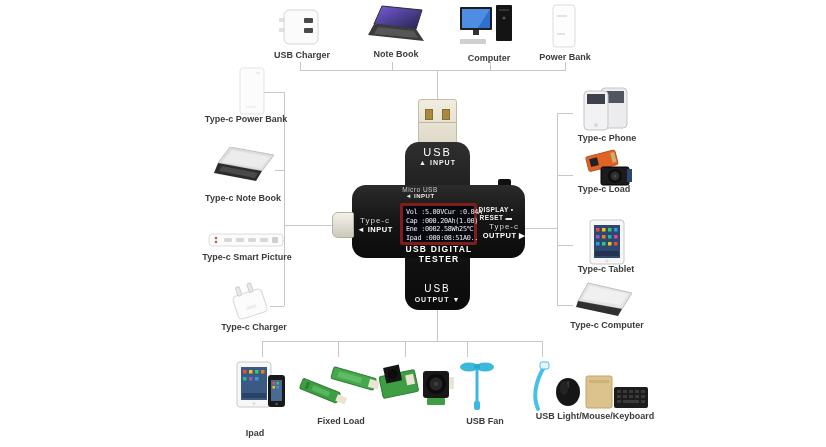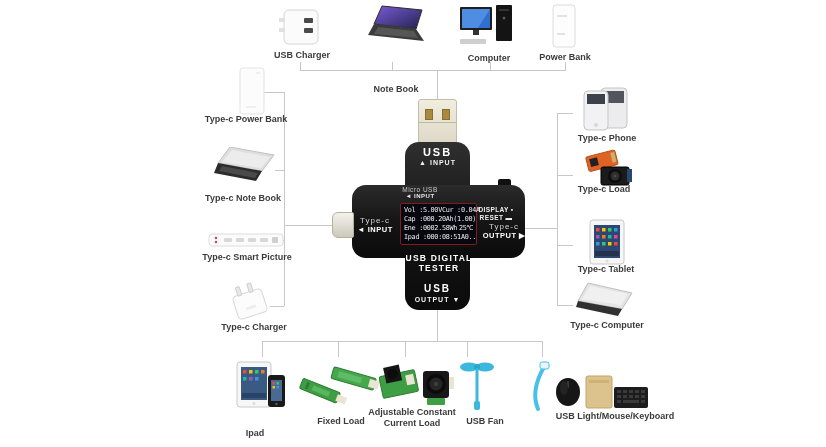--- a/index.html
+++ b/index.html
@@ -13,30 +13,30 @@
   .dev-bar{position:absolute;background:linear-gradient(180deg,#2f2f2f 0%,#171717 45%,#0b0b0b 100%);border-radius:14px;}
   .usb-a{position:absolute;left:418px;top:99px;width:39px;height:46px;background:linear-gradient(180deg,#f1eddf,#ddd8c6);
          border:1px solid #c2bda9;border-radius:3px 3px 0 0;box-sizing:border-box;}
   .usb-a .pad{position:absolute;top:9px;width:8px;height:11px;background:#a9893d;border:1px solid #8a6e2e;box-sizing:border-box;}
   .usb-a .seam{position:absolute;left:0;top:22px;width:100%;height:1px;background:#bdb8a4;}
   .typec-conn{position:absolute;left:332px;top:212px;width:22px;height:26px;
               background:linear-gradient(180deg,#f4f2ec,#ccc8bb);border:1px solid #b5b1a1;
               border-radius:6px 2px 2px 6px;box-sizing:border-box;}
   .side-btn{position:absolute;left:498px;top:179px;width:13px;height:10px;background:#101010;border-radius:2px;}
   .dev-text{position:absolute;color:#fff;text-align:center;}
-  .dev-title{font-weight:bold;font-size:11px;line-height:12px;letter-spacing:2px;}
+  .dev-title{font-weight:normal;font-size:11px;line-height:12px;letter-spacing:2px;}
   .dev-sub{font-weight:bold;font-size:7px;line-height:9px;letter-spacing:1px;color:#f2f2f2;}
   .dev-micro{font-size:6.5px;line-height:7px;color:#c9c9c9;letter-spacing:.5px;}
   .dev-micro-sub{font-weight:bold;font-size:6px;line-height:7px;color:#e9e9e9;letter-spacing:.5px;}
   .dev-port-t{font-size:8px;line-height:9px;color:#d4d4d4;letter-spacing:1px;}
   .dev-port-s{font-weight:bold;font-size:7.5px;line-height:9px;color:#fff;letter-spacing:.5px;}
   .dev-btnlbl{font-weight:bold;font-size:6.5px;line-height:8px;color:#f0f0f0;letter-spacing:.4px;}
   .dev-name{font-weight:bold;font-size:8.5px;line-height:10px;letter-spacing:1.2px;color:#fff;}
   .dev-screen{position:absolute;left:400px;top:203px;width:77px;height:42px;background:#07070f;
-              border:1px solid #7f1d1d;border-radius:2px;box-sizing:border-box;padding:2px 3px;
+              border:3px solid #7f1d1d;border-radius:2px;box-sizing:border-box;padding:2px 3px;
               display:flex;flex-direction:column;justify-content:space-between;}
   .scr-row{display:flex;justify-content:space-between;font-family:"DejaVu Sans Mono",monospace;
            font-size:6.8px;line-height:8.5px;color:#efefef;white-space:nowrap;letter-spacing:-0.3px;}
   .watermark{position:absolute;left:573px;top:414px;font-size:15px;line-height:18px;color:#a9a9a9;
              font-family:"Liberation Sans",sans-serif;white-space:nowrap;}
 </style>
 </head>
 <body>
 
 <div id="canvas">
@@ -87,21 +87,21 @@
           <linearGradient id="gnb" x1="0" y1="0" x2="1" y2="1">
             <stop offset="0" stop-color="#7a5bd8"></stop>
             <stop offset="1" stop-color="#23234f"></stop>
           </linearGradient>
         </defs>
         <polygon points="16,1 56,5 50,24 8,19" fill="url(#gnb)" stroke="#2c2c2c"></polygon>
         <polygon points="8,19 50,24 58,36 2,30" fill="#3b3b3b"></polygon>
         <polygon points="12,22 48,26 52,33 8,29" fill="#565656"></polygon>
       </svg>
   </div>
-  <div class="lbl" style="left:356px;top:49px;width:80px;margin-top:35px;">Note Book</div>
+  <div class="lbl" style="left:356px;top:49px;width:80px;">Note Book</div>
 
   <div class="icon" style="left:458px;top:3px;width:60px;height:46px;">
     <svg viewBox="0 0 60 46">
         <rect x="2" y="4" width="32" height="23" rx="1" fill="#1e1e1e"></rect>
         <rect x="4" y="6" width="28" height="19" fill="#2f6fd0"></rect>
         <polygon points="4,6 32,6 20,25 4,25" fill="#4e8de2"></polygon>
         <rect x="15" y="27" width="6" height="5" fill="#333"></rect>
         <rect x="38" y="2" width="16" height="36" rx="1" fill="#141414"></rect>
         <rect x="41" y="6" width="10" height="2" fill="#333"></rect>
         <circle cx="46" cy="15" r="1.5" fill="#555"></circle>
@@ -272,21 +272,20 @@
           <circle cx="16" cy="10" r="5" fill="#0c0c0c"></circle>
         </g>
         <rect x="44" y="8" width="26" height="27" rx="3" fill="#181818"></rect>
         <circle cx="57" cy="21" r="10" fill="#0b0b0b"></circle>
         <circle cx="57" cy="21" r="6.5" fill="#262626"></circle>
         <circle cx="57" cy="21" r="2.2" fill="#3e3e3e"></circle>
         <rect x="48" y="35" width="18" height="7" rx="1" fill="#3e9e44"></rect>
         <rect x="70" y="14" width="5" height="12" fill="#e9e5d2"></rect>
       </svg>
   </div>
-  <div class="lbl" style="left:362px;top:407px;width:100px;">Adjustable Constant Current Load</div>
 
   <div class="icon" style="left:459px;top:358px;width:36px;height:54px;">
     <svg viewBox="0 0 36 54">
         <ellipse cx="10" cy="9" rx="9" ry="4.5" fill="#3cb8dd"></ellipse>
         <ellipse cx="26" cy="9" rx="9" ry="4.5" fill="#3cb8dd"></ellipse>
         <circle cx="18" cy="9" r="3" fill="#2aa6cc"></circle>
         <rect x="16.5" y="10" width="3" height="34" rx="1.5" fill="#3cb8dd"></rect>
         <rect x="15" y="43" width="6" height="9" rx="2" fill="#3cb8dd"></rect>
       </svg>
   </div>
@@ -312,21 +311,21 @@
           <rect x="95" y="34" width="4" height="3"></rect>
           <rect x="101" y="34" width="4" height="3"></rect>
           <rect x="107" y="34" width="4" height="3"></rect>
           <rect x="113" y="34" width="4" height="3"></rect>
           <rect x="89" y="39" width="4" height="3"></rect>
           <rect x="95" y="39" width="16" height="3"></rect>
           <rect x="113" y="39" width="4" height="3"></rect>
         </g>
       </svg>
   </div>
-  <div class="lbl" style="left:540px;top:411px;width:150px;">USB Light/Mouse/Keyboard</div>
+  <div class="lbl" style="left:520px;top:411px;width:150px;">USB Light/Mouse/Keyboard</div>
 
   <div class="side-btn"></div>
   <div class="usb-a">
     <span class="pad" style="left:6px;"></span>
     <span class="pad" style="left:23px;"></span>
     <span class="seam"></span>
   </div>
   <div class="dev-bar" style="left:405px;top:142px;width:65px;height:168px;"></div>
   <div class="dev-bar" style="left:352px;top:185px;width:173px;height:73px;background:linear-gradient(180deg,#2b2b2b 0%,#151515 50%,#0b0b0b 100%);"></div>
   <div class="typec-conn"></div>
@@ -368,21 +367,21 @@
   <div class="dev-text" style="left:474px;top:206px;width:44px;">
     <div class="dev-btnlbl">DISPLAY ▪</div>
     <div class="dev-btnlbl">RESET ▬</div>
   </div>
 
   <div class="dev-text" style="left:482px;top:222px;width:44px;">
     <div class="dev-port-t">Type-c</div>
     <div class="dev-port-s">OUTPUT ▶</div>
   </div>
 
-  <div class="dev-text dev-name" style="left:396px;top:253px;width:86px;">USB DIGITAL TESTER</div>
+  <div class="dev-text dev-name" style="left:396px;top:244px;width:86px;">USB DIGITAL TESTER</div>
 
   <div class="dev-text" style="left:405px;top:283px;width:65px;">
     <div class="dev-title" style="font-size:10px;">USB</div>
     <div class="dev-sub">OUTPUT ▼</div>
   </div>
 
 
 </div>
 
 </body></html>

